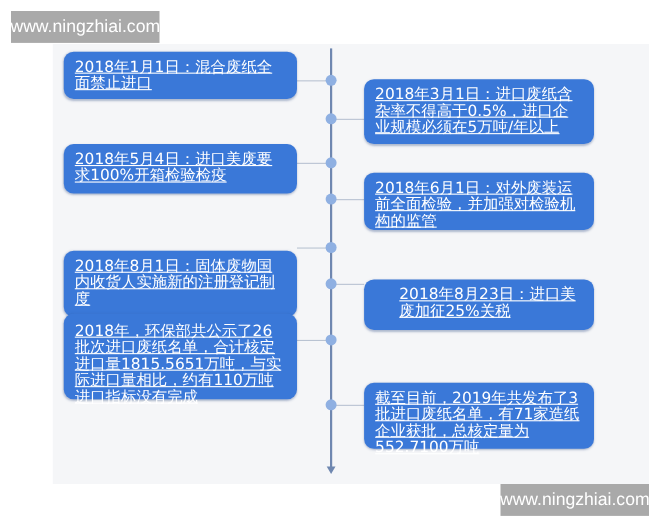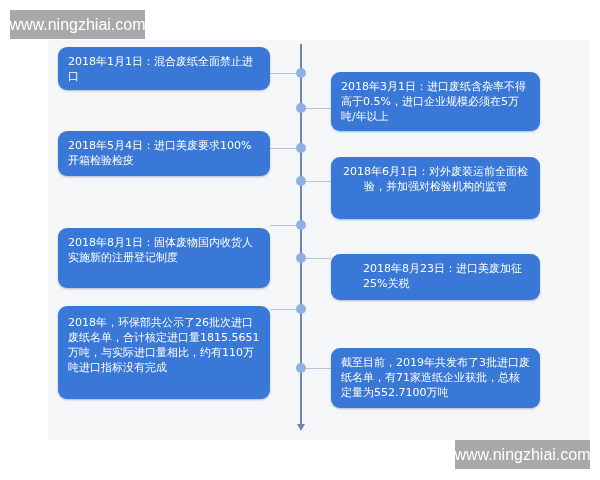--- a/index.html
+++ b/index.html
@@ -10,21 +10,21 @@
         font-size:16px; display:flex; align-items:center; justify-content:center; }
   .wm-top { left:10px; top:10px; width:135px; height:29px; }
   .wm-bot { left:455px; top:440px; width:135px; height:29px; }
   .axis { position:absolute; left:300px; top:44px; width:2px; height:382px; background:#6f87b0; }
   .arrow { position:absolute; left:297px; top:424px; width:0; height:0;
            border-left:4px solid transparent; border-right:4px solid transparent; border-top:7px solid #6f87b0; }
   .node { position:absolute; width:10px; height:10px; border-radius:50%; background:#8fb0e2; left:296px; }
   .conn { position:absolute; height:1px; background:#b9c3d2; }
   .box { position:absolute; background:#3a78d8; color:#ffffff; border-radius:9px;
          box-shadow:0 1px 2px rgba(40,70,130,0.35);
-         font-size:11px; line-height:15px; padding:7px 10px; box-sizing:border-box; }
+         font-size:14px; line-height:15px; padding:7px 10px; box-sizing:border-box;text-decoration:underline; }
   .left { left:58px; width:212px; }
   .right { left:331px; width:209px; }
 </style>
 </head>
 <body>
 
 <div class="panel"></div>
 
 <div class="wm wm-top">www.ningzhiai.com</div>
 
@@ -45,20 +45,20 @@
 <div class="node" style="top:143px;"></div>
 <div class="node" style="top:176px;"></div>
 <div class="node" style="top:220px;"></div>
 <div class="node" style="top:253px;"></div>
 <div class="node" style="top:304px;"></div>
 <div class="node" style="top:363px;"></div>
 
 <div class="box left" style="top:47px; height:43px;">2018年1月1日：混合废纸全面禁止进口</div>
 <div class="box left" style="top:131px; height:45px;">2018年5月4日：进口美废要求100%开箱检验检疫</div>
 <div class="box left" style="top:228px; height:60px;">2018年8月1日：固体废物国内收货人实施新的注册登记制度</div>
-<div class="box left" style="top:285px; height:93px; padding-top:9px;margin-top:21px;">2018年，环保部共公示了26批次进口废纸名单，合计核定进口量1815.5651万吨，与实际进口量相比，约有110万吨进口指标没有完成</div>
+<div class="box left" style="top:285px; height:78px; padding-top:9px;">2018年，环保部共公示了26批次进口废纸名单，合计核定进口量1815.5651万吨，与实际进口量相比，约有110万吨进口指标没有完成</div>
 
 <div class="box right" style="top:72px; height:59px;">2018年3月1日：进口废纸含杂率不得高于0.5%，进口企业规模必须在5万吨/年以上</div>
-<div class="box right" style="top:157px; height:62px;text-align:center;">2018年6月1日：对外废装运前全面检验，并加强对检验机构的监管</div>
+<div class="box right" style="top:157px; height:52px;">2018年6月1日：对外废装运前全面检验，并加强对检验机构的监管</div>
 <div class="box right" style="top:254px; height:46px;padding-left:32px;">2018年8月23日：进口美废加征25%关税</div>
 <div class="box right" style="top:348px; height:60px;">截至目前，2019年共发布了3批进口废纸名单，有71家造纸企业获批，总核定量为552.7100万吨</div>
 
 <div class="wm wm-bot">www.ningzhiai.com</div>
 
 </body></html>

